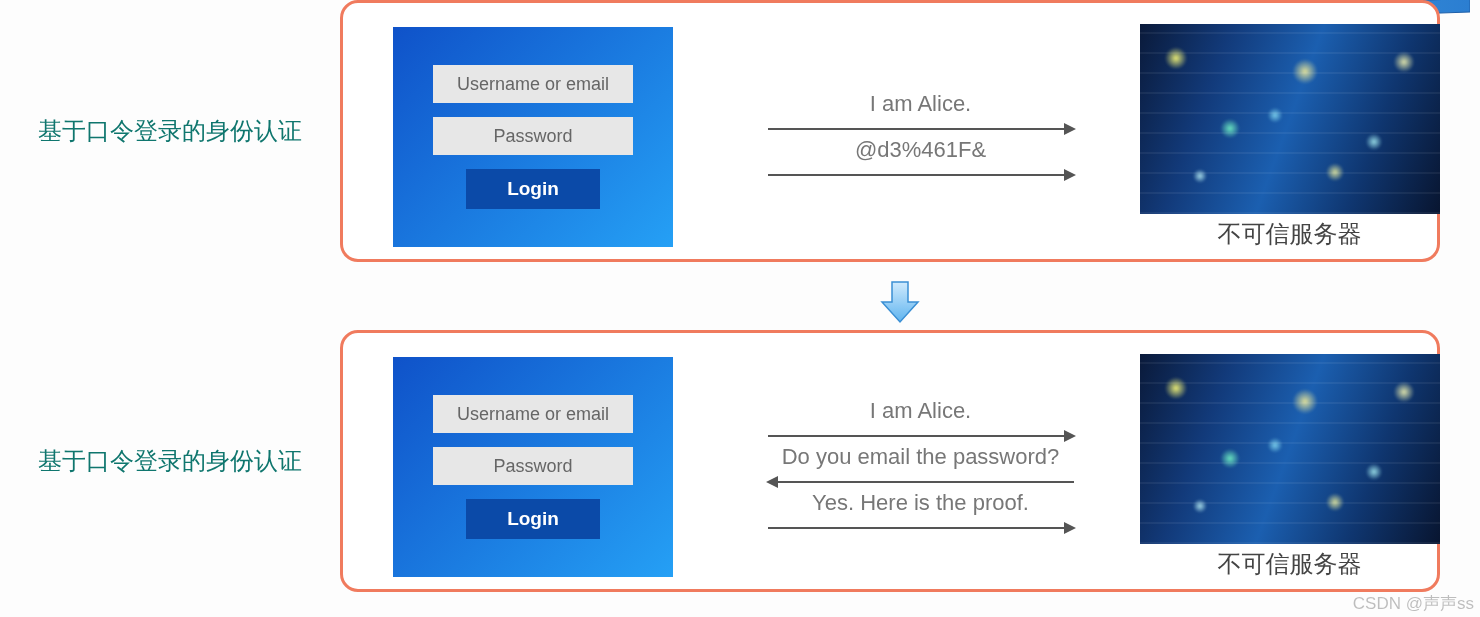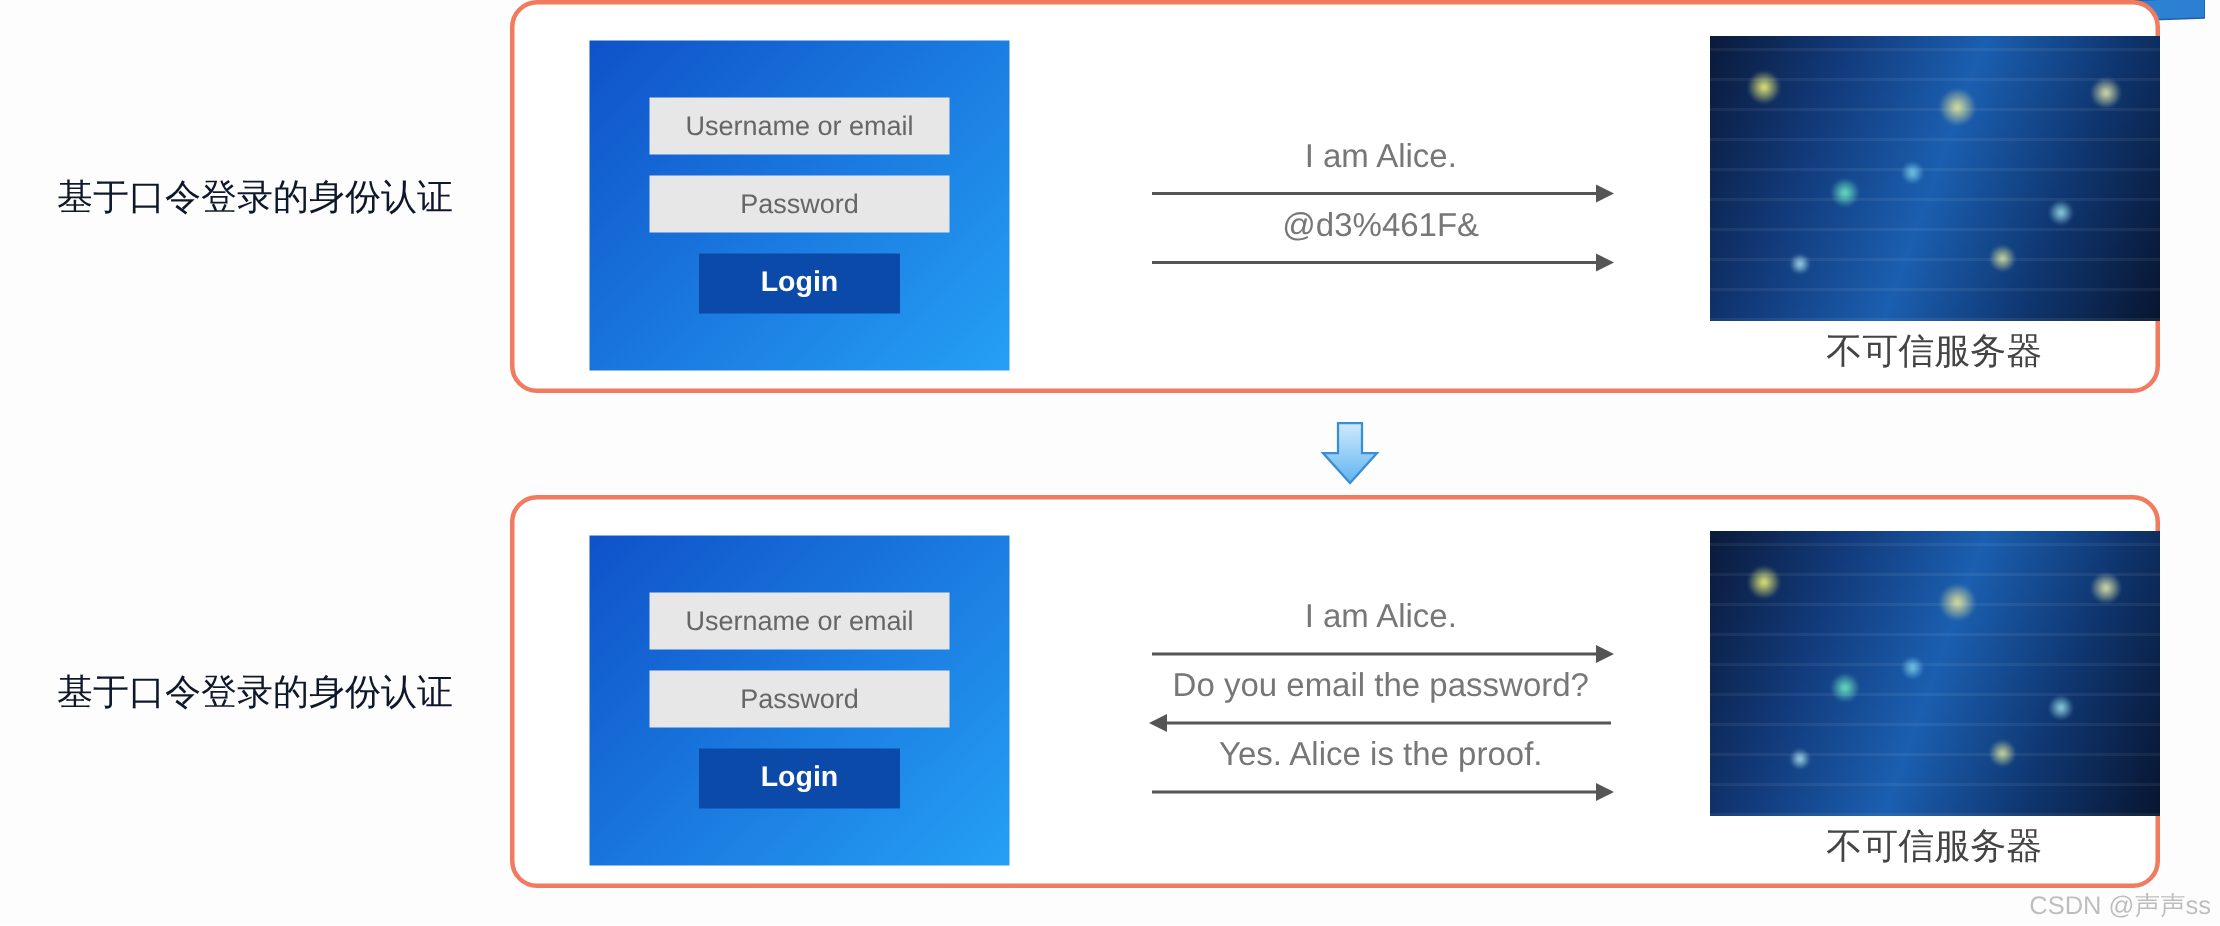--- a/index.html
+++ b/index.html
@@ -16,21 +16,21 @@
     display: flex;
     align-items: center;
   }
   .row1 { position: absolute; top: 0px; left: 0; width: 100%; }
   .row2 { position: absolute; top: 330px; left: 0; width: 100%; }
 
   .row-label {
     width: 340px;
     text-align: center;
     font-size: 24px;
-    color: #0f172a;
+    color: #0f766e;
     padding-right: 0;
   }
 
   .panel {
     border: 3px solid #f07b5e;
     border-radius: 18px;
     padding: 14px 26px 2px 50px;
     display: flex;
     align-items: center;
     width: 1100px;
@@ -241,21 +241,21 @@
         </svg>
       </div>
       <div class="msg-group">
         <div class="msg-text">Do you email the password?</div>
         <svg class="arrow" viewBox="0 0 310 16">
           <line x1="12" y1="8" x2="308" y2="8"></line>
             <polygon points="12,2 0,8 12,14"></polygon>
         </svg>
       </div>
       <div class="msg-group">
-        <div class="msg-text">Yes. Alice is the proof.</div>
+        <div class="msg-text">Yes. Here is the proof.</div>
         <svg class="arrow" viewBox="0 0 310 16">
           <line x1="2" y1="8" x2="298" y2="8"></line>
             <polygon points="298,2 310,8 298,14"></polygon>
         </svg>
       </div>
     </div>
 
     <div class="server-col">
       <div class="server-img"></div>
       <div class="server-label">不可信服务器</div>

